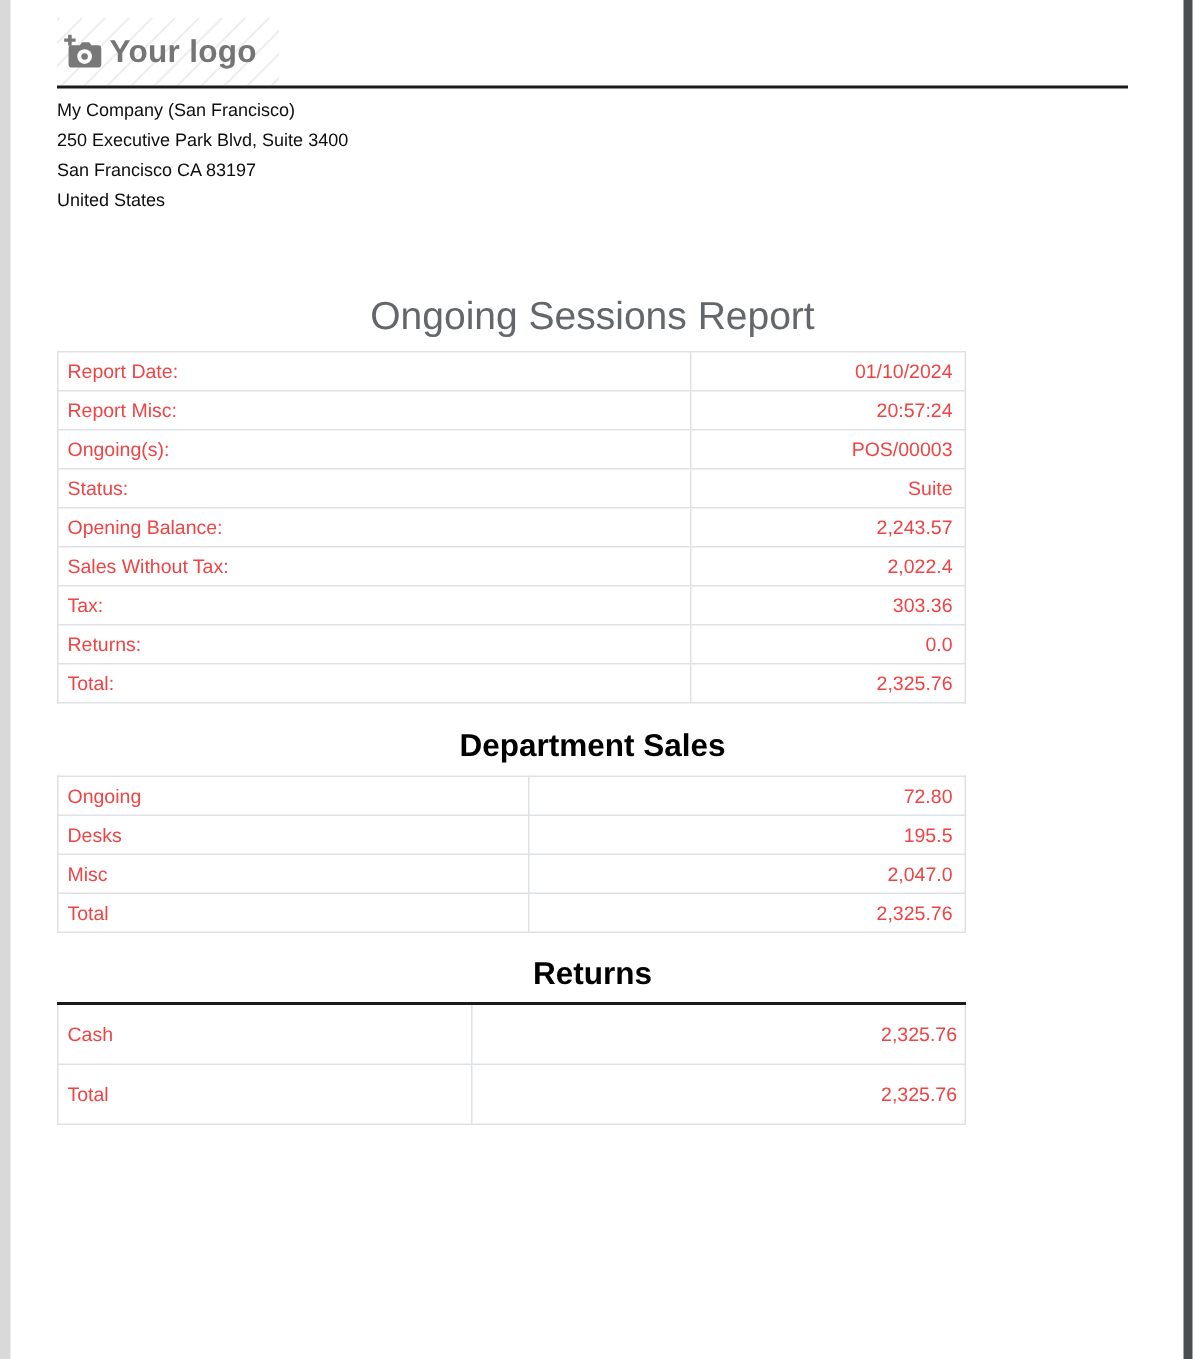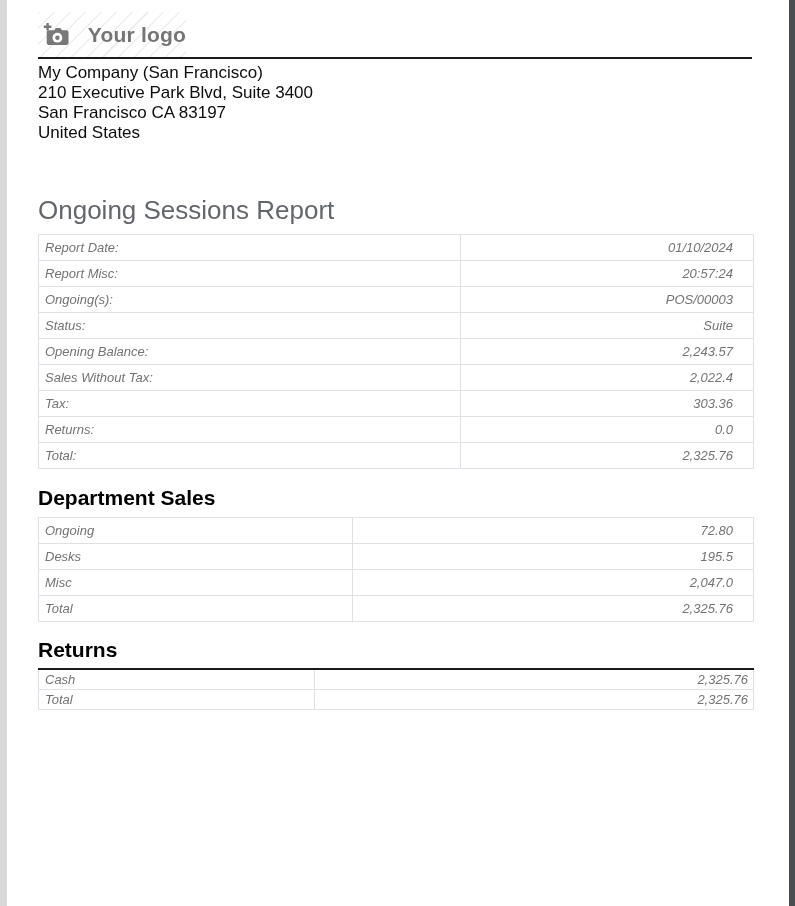--- a/index.html
+++ b/index.html
@@ -9,51 +9,50 @@
     font-family:"Liberation Sans", sans-serif;
     -webkit-font-smoothing:antialiased;
   }
   .edge-left{position:absolute;left:0;top:0;width:7px;height:906px;background:#d9d9d9;}
   .edge-right{position:absolute;right:0;top:0;width:6px;height:906px;background:#4b4e50;}
   .content{position:absolute;left:38px;top:0;width:714px;}
 
   
   .logo-box{
     margin-top:12px;width:148px;height:45px;
-    display:flex;align-items:center;gap:19px;padding-left:4px;box-sizing:border-box;
+    display:flex;align-items:center;gap:5px;padding-left:4px;box-sizing:border-box;
     background:repeating-linear-gradient(135deg, rgba(130,130,130,0.13) 0 1.5px, transparent 1.5px 11px);
-    justify-content:flex-end;
   }
   .logo-text{font-size:21px;font-weight:bold;color:#757575;letter-spacing:.2px;}
   .header-divider{border-bottom:2px solid #1b1b1b;margin-top:0;}
-  .address{margin-top:4px;font-size:17px;line-height:20px;color:#0d0d0d;}
+  .address{margin-top:4px;font-size:12px;line-height:20px;color:#0d0d0d;}
 
   
   .report-title{
-    font-size:26px;font-weight:400;color:#63676b;
+    text-align:center;font-size:26px;font-weight:400;color:#63676b;
     margin:52px 0 9px 0;line-height:30px;
   }
 
   
-  table.tbl{width:716px;border-collapse:collapse;table-layout:fixed;font-size:13px;color:#737373;font-style:italic;}
+  table.tbl{width:606px;border-collapse:collapse;table-layout:fixed;font-size:13px;color:#ef4444;}
   table.tbl td{border:1px solid #dee2e6;overflow:hidden;white-space:nowrap;}
   table.tbl td.lbl{padding:5px 6px;text-align:left;}
-  table.tbl td.val{padding:5px 20px;text-align:right;}
+  table.tbl td.val{padding:5px 8px;text-align:right;}
   table.info-tbl col.c1{width:422px;}
   table.dept-tbl col.c1{width:314px;}
   table.pay-tbl col.c1{width:276px;}
 
   .section-title{
-    text-align:left;font-size:21px;font-weight:600;color:#000;
+    text-align:center;font-size:21px;font-weight:600;color:#000;
     margin:16px 0 6px 0;line-height:26px;
   }
   .section-title.payments{margin-top:15px;margin-bottom:5px;}
 
   table.pay-tbl{border-top:2px solid #1a1a1a;}
-  table.pay-tbl td.lbl{padding:2px 6px;}
+  table.pay-tbl td.lbl{padding:12px 6px;}
   table.pay-tbl td.val{padding:2px 5px;}
 
   .camera-icon{flex:0 0 auto;display:block;}
 </style>
 </head>
 <body>
 
 <div class="edge-left"></div>
 <div class="edge-right"></div>
 
@@ -67,21 +66,21 @@
       <circle cx="14.4" cy="14.7" r="2.2" fill="#787878"></circle>
     </svg>
     <span class="logo-text">Your logo</span>
   </div>
   <div class="header-divider"></div>
 
   <div class="address">
 
       <div>My Company (San Francisco)</div>
 
-      <div>210 Executive Park Blvd, Suite 3400</div>
+      <div>250 Executive Park Blvd, Suite 3400</div>
 
       <div>San Francisco CA 83197</div>
 
       <div>United States</div>
     </div>
 
   <div class="report-title">Ongoing Sessions Report</div>
 
   <table class="tbl info-tbl">
     <colgroup>

